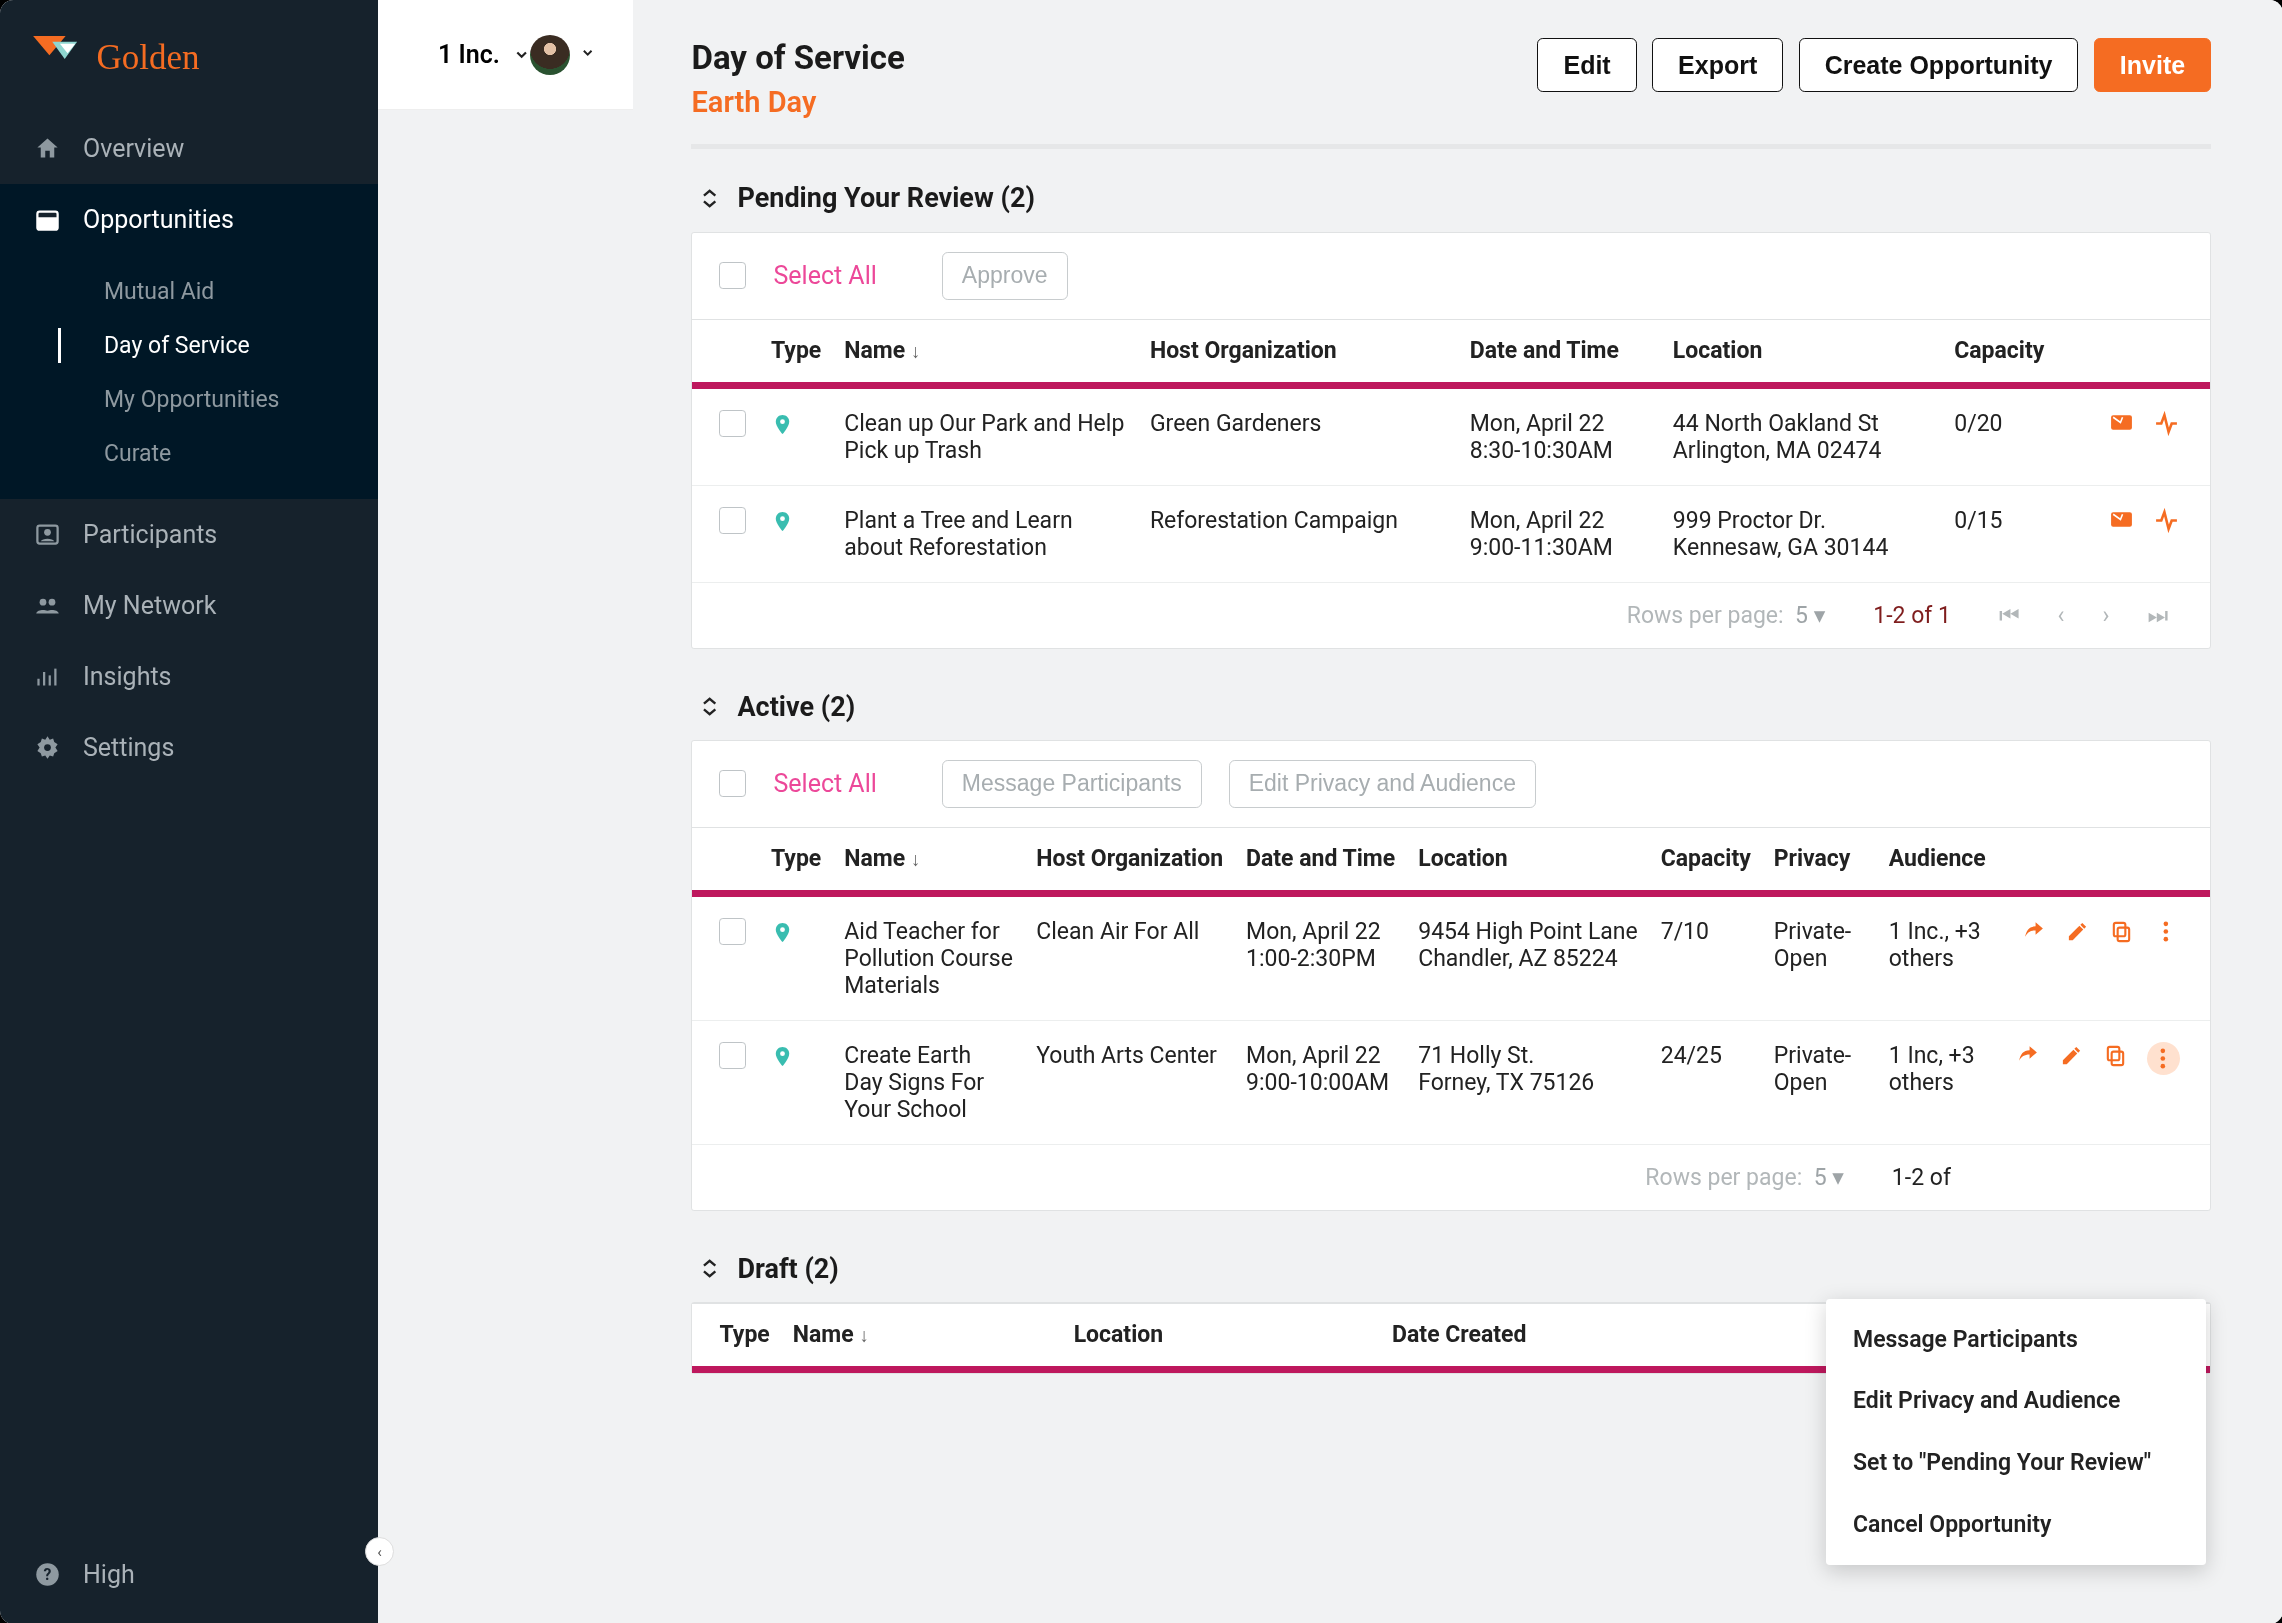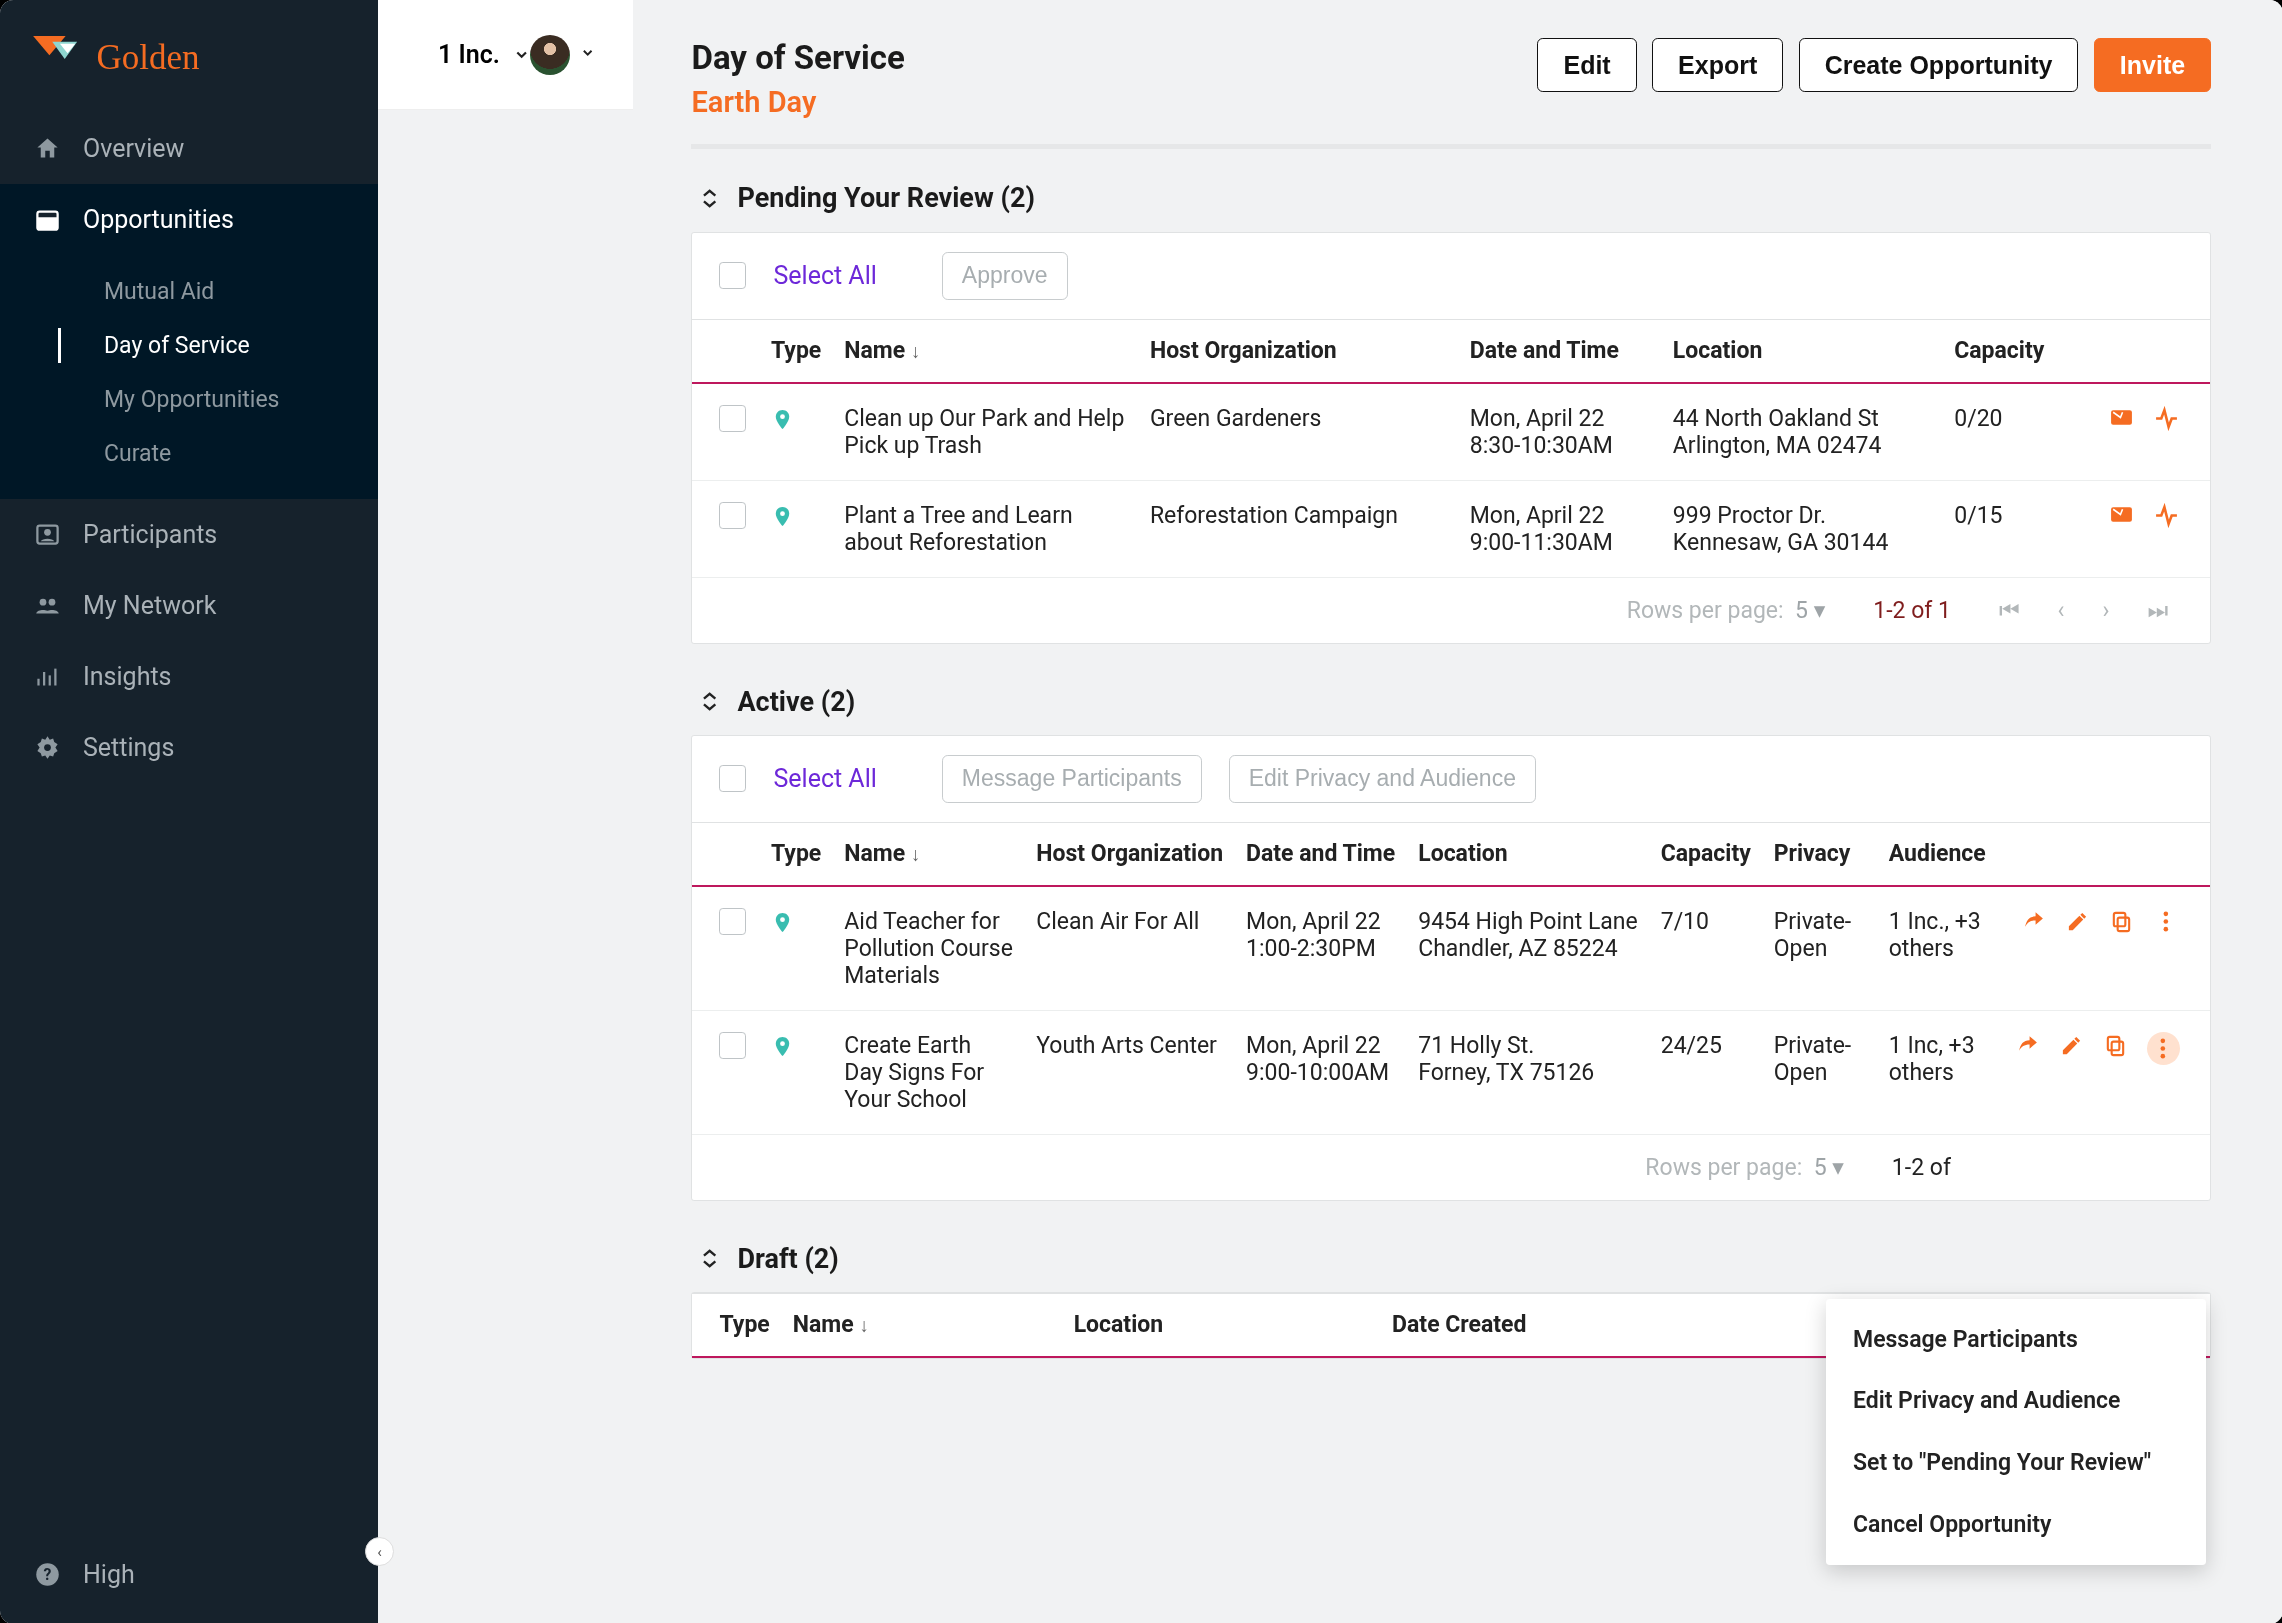--- a/index.html
+++ b/index.html
@@ -82,29 +82,29 @@
     font-size:25px; font-weight:600; padding:11.5px 25px; border-radius:5.8px; cursor:pointer;
   }
   .btn.primary { background:#f56c22; border-color:#f56c22; color:#fff; }
   .divider { height:5.8px; background:#e6e7e8; margin: 9.6px 0 33px; }
   .section { margin-bottom: 42px; }
   .section-head { display:flex; align-items:center; gap:15.4px; font-size:27px; font-weight:700; color:#1b1b1b; margin-bottom:17.3px; padding-left:9.6px;}
   .collapse-icon { width:21px; display:inline-flex; flex-direction: column; gap:1.9px; color:#333;}
   .card { background:#fff; border:1px solid #e0e2e3; border-radius:2.9px; }
   .card-toolbar { display:flex; align-items:center; gap:27px; padding:19px 27px; }
   .checkbox { width:27px; height:27px; border:1.9px solid #bfc4c7; border-radius:3.8px; background:#fff; cursor:pointer; flex-shrink:0;}
-  .select-all-label { font-size:25px; color:#6d28d9; }
+  .select-all-label { font-size:25px; color:#ec4899; }
   .btn-ghost {
     border:1.9px solid #c8ccce; color:#a7adb0; background:#fff;
     font-size:23px; padding:9.6px 19px; border-radius:5.8px; cursor:pointer;
   }
   table { width:100%; border-collapse:collapse; }
   thead th {
     text-align:left; font-size:23px; font-weight:700; color:#222;
-    padding:17.3px 11.5px; border-top:1px solid #e0e2e3; border-bottom:2px solid #be185d;
+    padding:17.3px 11.5px; border-top:1px solid #e0e2e3; border-bottom:7px solid #be185d;
     background:#fff;
   }
   tbody td {
     font-size:23px; color:#222; padding:21px 11.5px; vertical-align:top;
     border-bottom:1px solid #eceeee;
   }
   tbody tr:last-child td { border-bottom:none; }
   .col-check { width:67px; padding-left:27px !important; }
   .col-type { width:67px; }
   .pin-icon { color:#39bdb0; }

